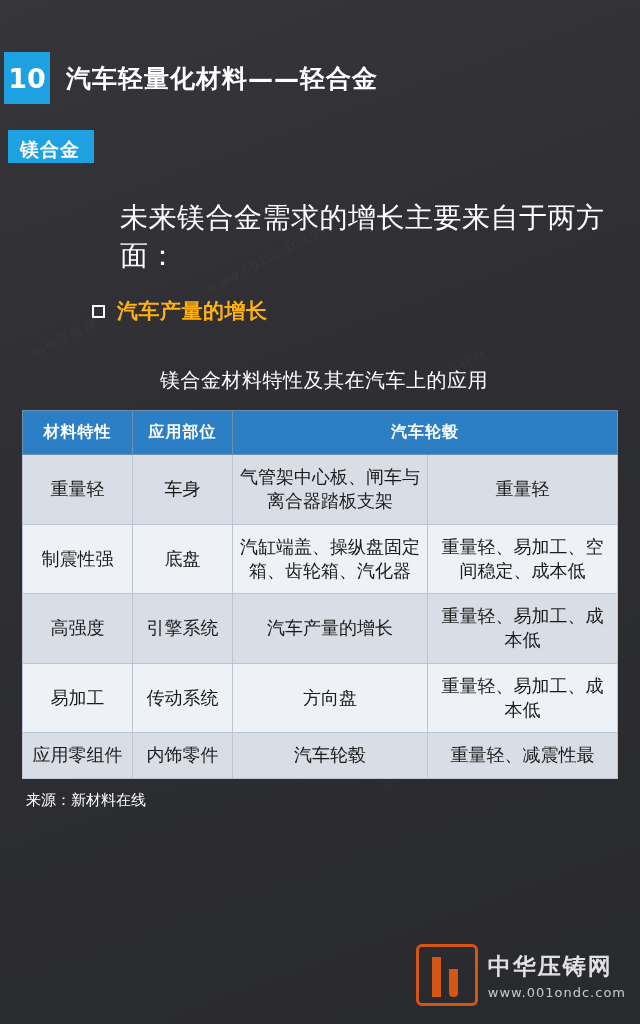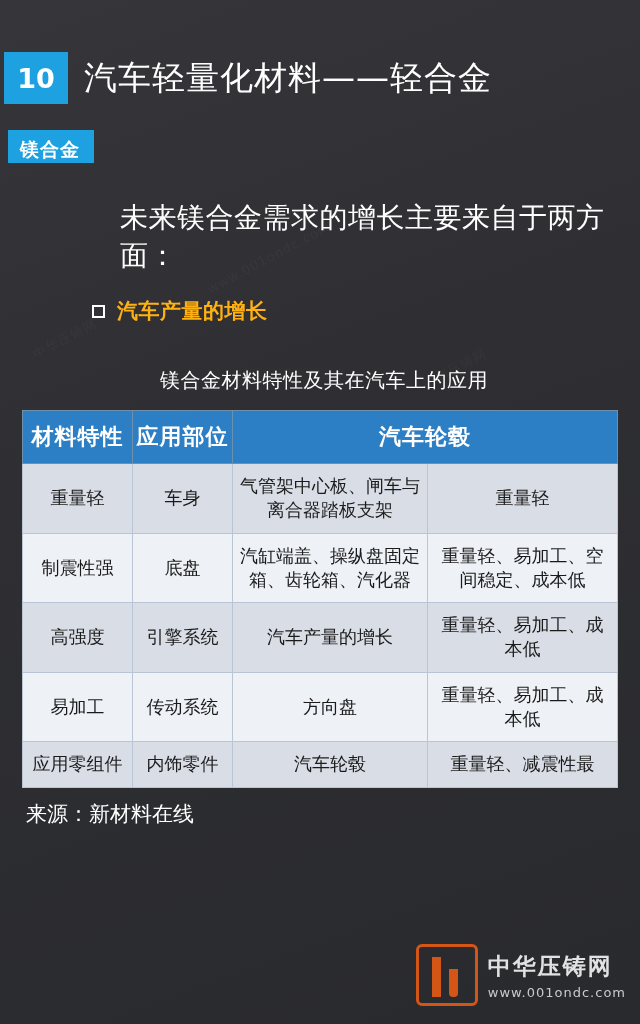--- a/index.html
+++ b/index.html
@@ -31,35 +31,35 @@
   }
 
   
   .header {
     position: relative;
     padding: 52px 0 0 0;
     display: flex;
     align-items: center;
   }
   .num-badge {
-    width: 64px;
+    width: 46px;
     height: 52px;
     background: #1ea1e0;
     color: #ffffff;
     font-size: 27px;
     font-weight: bold;
     display: flex;
     align-items: center;
     justify-content: center;
     margin-left: 4px;
   }
   .header-title {
     color: #ffffff;
-    font-size: 33px;
-    font-weight: normal;
+    font-size: 25px;
+    font-weight: bold;
     margin-left: 16px;
     letter-spacing: 1px;
     white-space: nowrap;
   }
 
   
   .section-tag {
     display: inline-block;
     margin: 26px 0 0 8px;
     padding: 7px 14px 0 12px;
@@ -112,21 +112,21 @@
     margin: 0 22px;
   }
   table {
     width: 100%;
     border-collapse: collapse;
     table-layout: fixed;
   }
   th {
     background: #2c7fc4;
     color: #ffffff;
-    font-size: 22px;
+    font-size: 16px;
     font-weight: bold;
     padding: 11px 0;
     border: 1px solid #6d90ad;
     text-align: center;
     letter-spacing: 1px;
   }
   td {
     color: #1b1b1b;
     font-size: 18px;
     text-align: center;
@@ -138,21 +138,21 @@
   tr.row-a td { background: #d9dde6; }
   tr.row-b td { background: #eef1f6; }
   col.c1 { width: 110px; }
   col.c2 { width: 100px; }
   col.c3 { width: 195px; }
   col.c4 { width: auto; }
 
   
   .source {
     color: #ffffff;
-    font-size: 21px;
+    font-size: 15px;
     margin: 12px 8px 0 26px;
   }
 
   
   .logo {
     position: absolute;
     right: 14px;
     bottom: 18px;
     display: flex;
     align-items: center;

